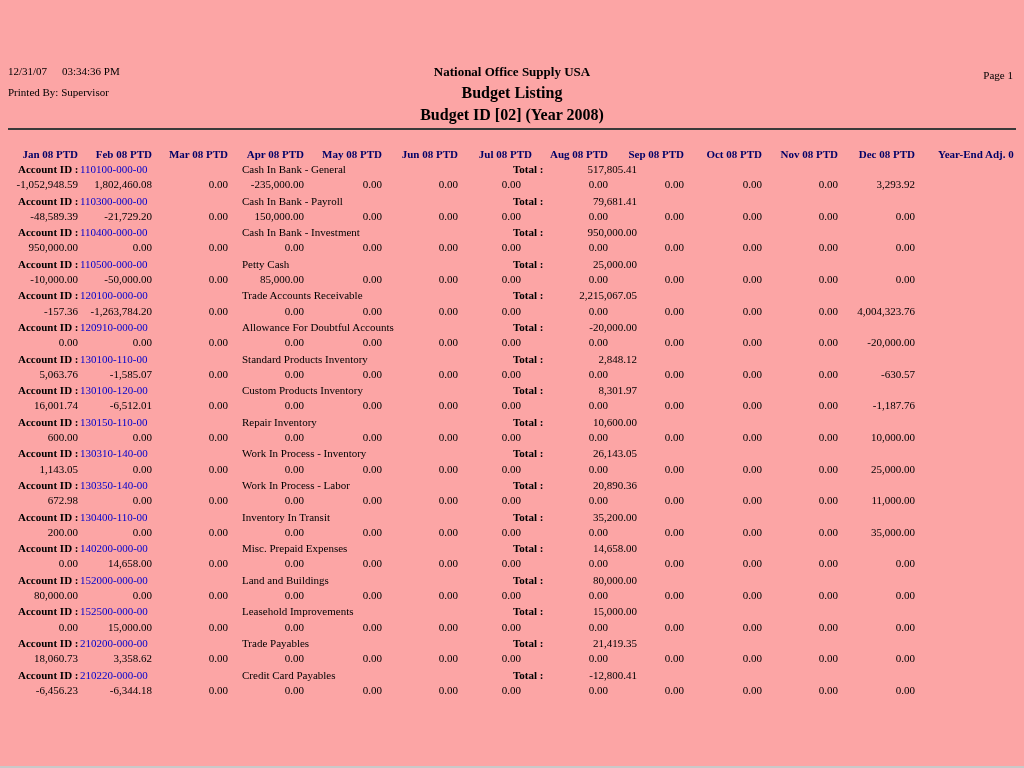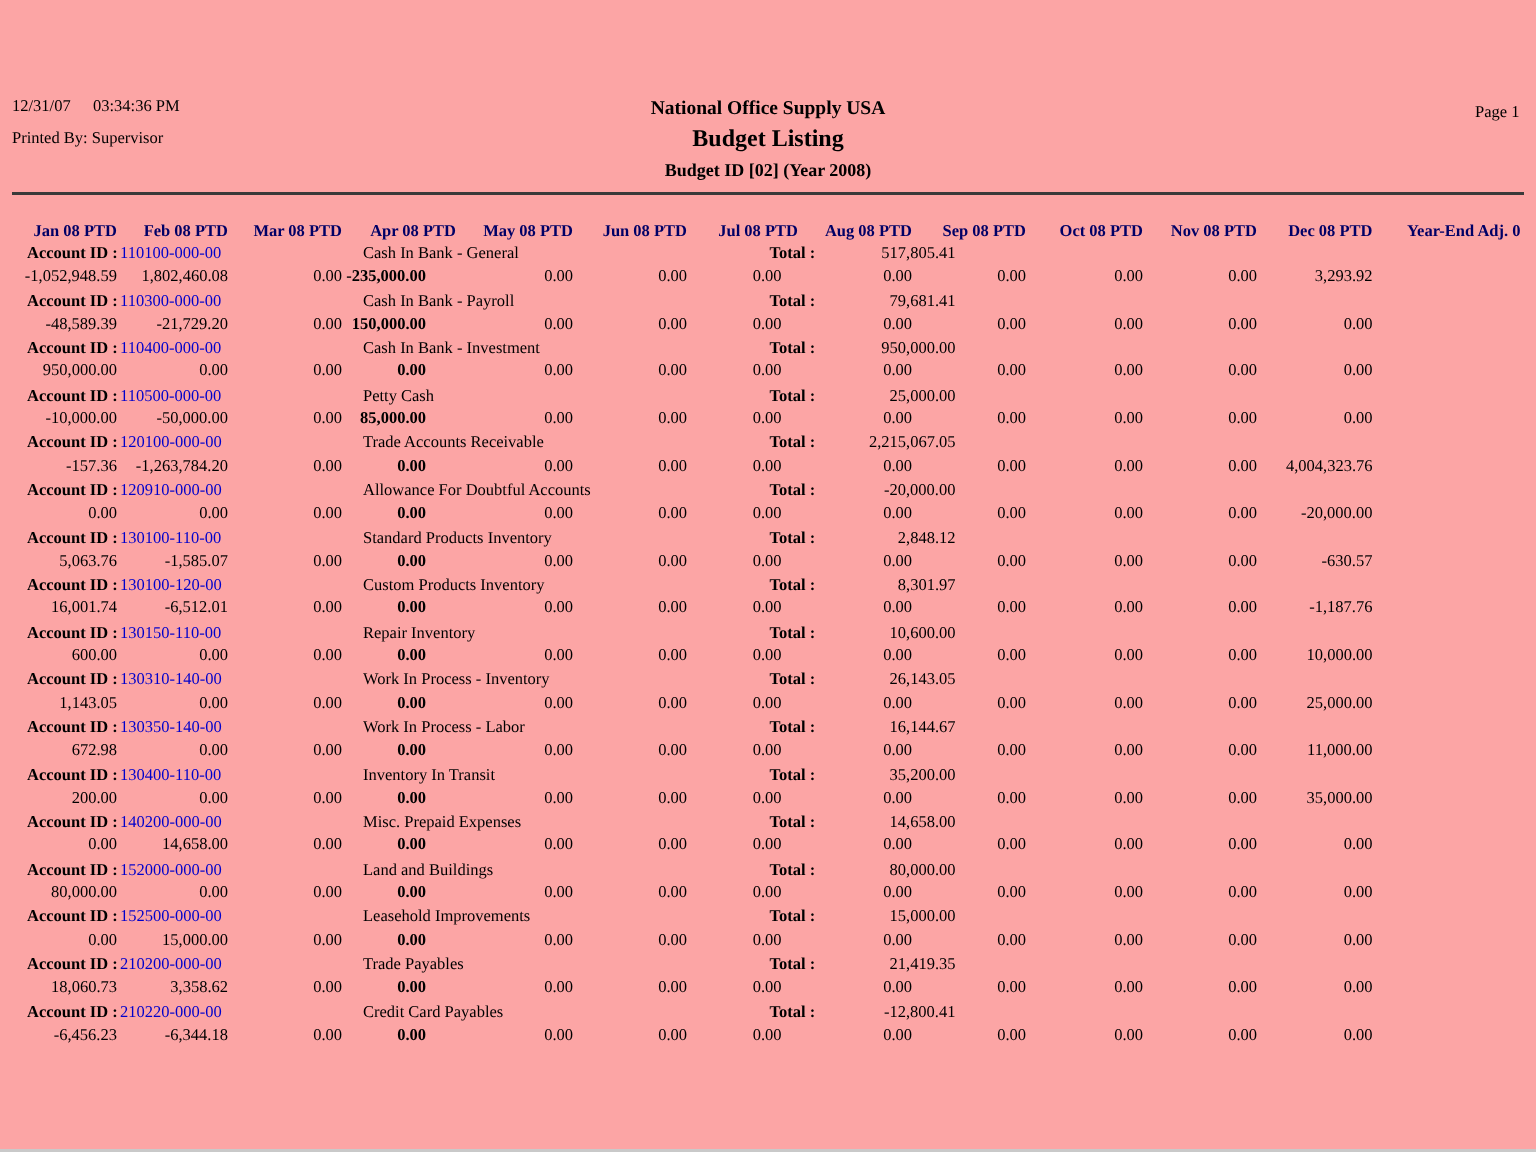--- a/index.html
+++ b/index.html
@@ -6,21 +6,21 @@
   .page{
     position:relative;width:1024px;height:768px;background:#fca5a5;overflow:hidden;
     font-family:"Liberation Serif", serif;font-size:11px;color:#000;
   }
   
   .hdr-left-date{position:absolute;left:8px;top:65px;}
   .hdr-left-time{position:absolute;left:62px;top:65px;}
   .hdr-printed{position:absolute;left:8px;top:86px;}
   .hdr-company{position:absolute;left:0;right:0;top:64px;text-align:center;font-weight:bold;font-size:13px;}
   .hdr-title{position:absolute;left:0;right:0;top:84px;text-align:center;font-weight:bold;font-size:16px;}
-  .hdr-budget{position:absolute;left:0;right:0;top:106px;text-align:center;font-weight:bold;font-size:12px;}
+  .hdr-budget{position:absolute;left:0;right:0;top:106px;text-align:center;font-weight:bold;font-size:16px;}
   .hdr-page{position:absolute;right:11px;top:69px;}
   .rule{position:absolute;top:128px;left:8px;right:8px;height:2px;background:#3a3a3a;}
   .bottom-edge{position:absolute;bottom:0;left:0;right:0;height:2px;background:#c9c9c9;}
 
   
   .col-headers{position:absolute;top:148px;left:0;right:0;height:16px;}
   .ch{position:absolute;top:0;font-weight:bold;color:#000066;white-space:nowrap;}
   .c0{right:946px;} .c1{right:872px;} .c2{right:796px;} .c3{right:720px;}
   .c4{right:642px;} .c5{right:566px;} .c6{right:492px;} .c7{right:416px;}
   .c8{right:340px;} .c9{right:262px;} .c10{right:186px;} .c11{right:109px;}
@@ -32,21 +32,21 @@
   .meta-line,.values-line{position:absolute;left:0;right:0;height:15px;white-space:nowrap;}
   .meta-line{top:0;}
   .values-line{top:15.3px;}
   .lbl{position:absolute;font-weight:bold;}
   .acct-lbl{left:18px;}
   .acct-num{position:absolute;left:80px;color:#0000cc;}
   .desc{position:absolute;left:242px;}
   .total-lbl{left:513px;}
   .total-val{position:absolute;right:387px;}
   .val{position:absolute;white-space:nowrap;}
-  .m0{right:946px;} .m1{right:872px;margin-left:14px;} .m2{right:796px;} .m3{right:740px;font-weight:bold;}
+  .m0{right:946px;} .m1{right:872px;margin-left:14px;} .m2{right:796px;} .m3{right:720px;}
   .m4{right:642px;} .m5{right:566px;} .m6{right:503px;} .m7{right:416px;}
   .m8{right:340px;} .m9{right:262px;} .m10{right:186px;} .m11{right:109px;}
 </style>
 </head>
 <body>
 
 <div class="page">
 
   <span class="hdr-left-date">12/31/07</span>
   <span class="hdr-left-time">03:34:36 PM</span>
@@ -304,21 +304,21 @@
       <span class="val m10">0.00</span>
       <span class="val m11">25,000.00</span>
     </div>
   </div>
       <div class="account-block">
     <div class="meta-line">
       <span class="lbl acct-lbl">Account ID :</span>
       <span class="acct-num">130350-140-00</span>
       <span class="desc">Work In Process - Labor</span>
       <span class="lbl total-lbl">Total :</span>
-      <span class="total-val">16,144.67</span>
+      <span class="total-val">20,890.36</span>
     </div>
     <div class="values-line">
       <span class="val m0">672.98</span>
       <span class="val m1">0.00</span>
       <span class="val m2">0.00</span>
       <span class="val m3">0.00</span>
       <span class="val m4">0.00</span>
       <span class="val m5">0.00</span>
       <span class="val m6">0.00</span>
       <span class="val m7">0.00</span>

